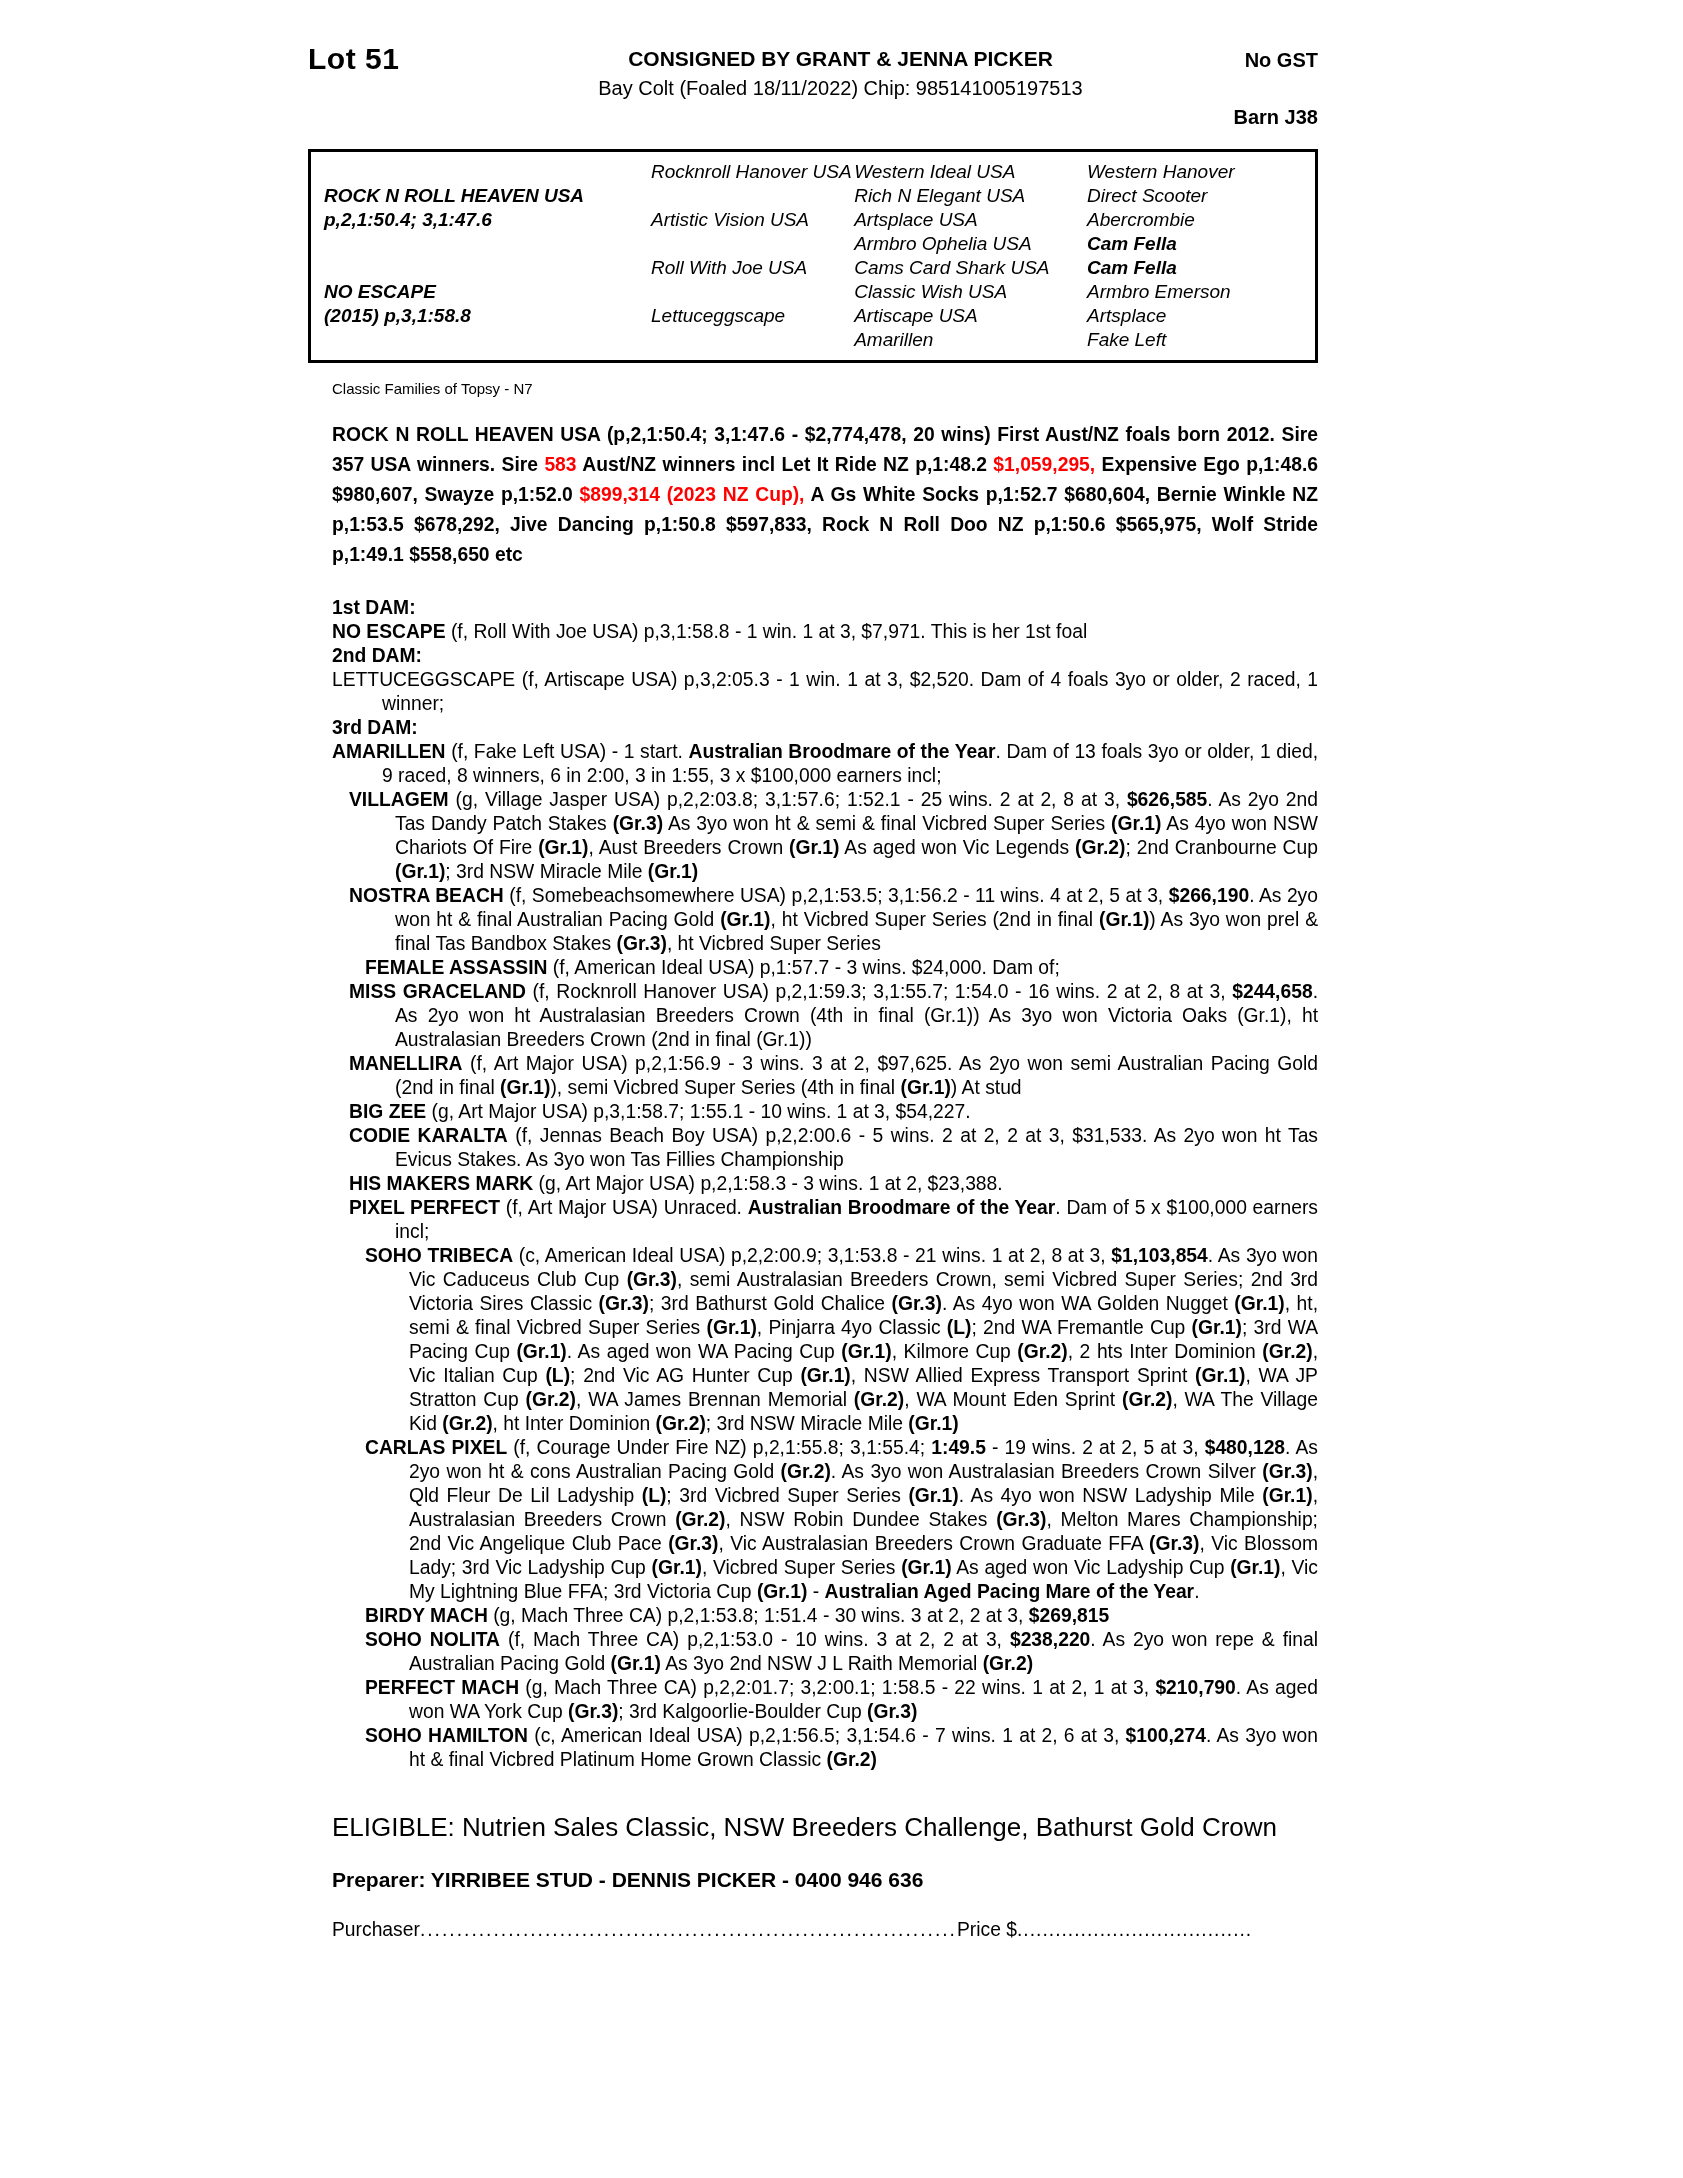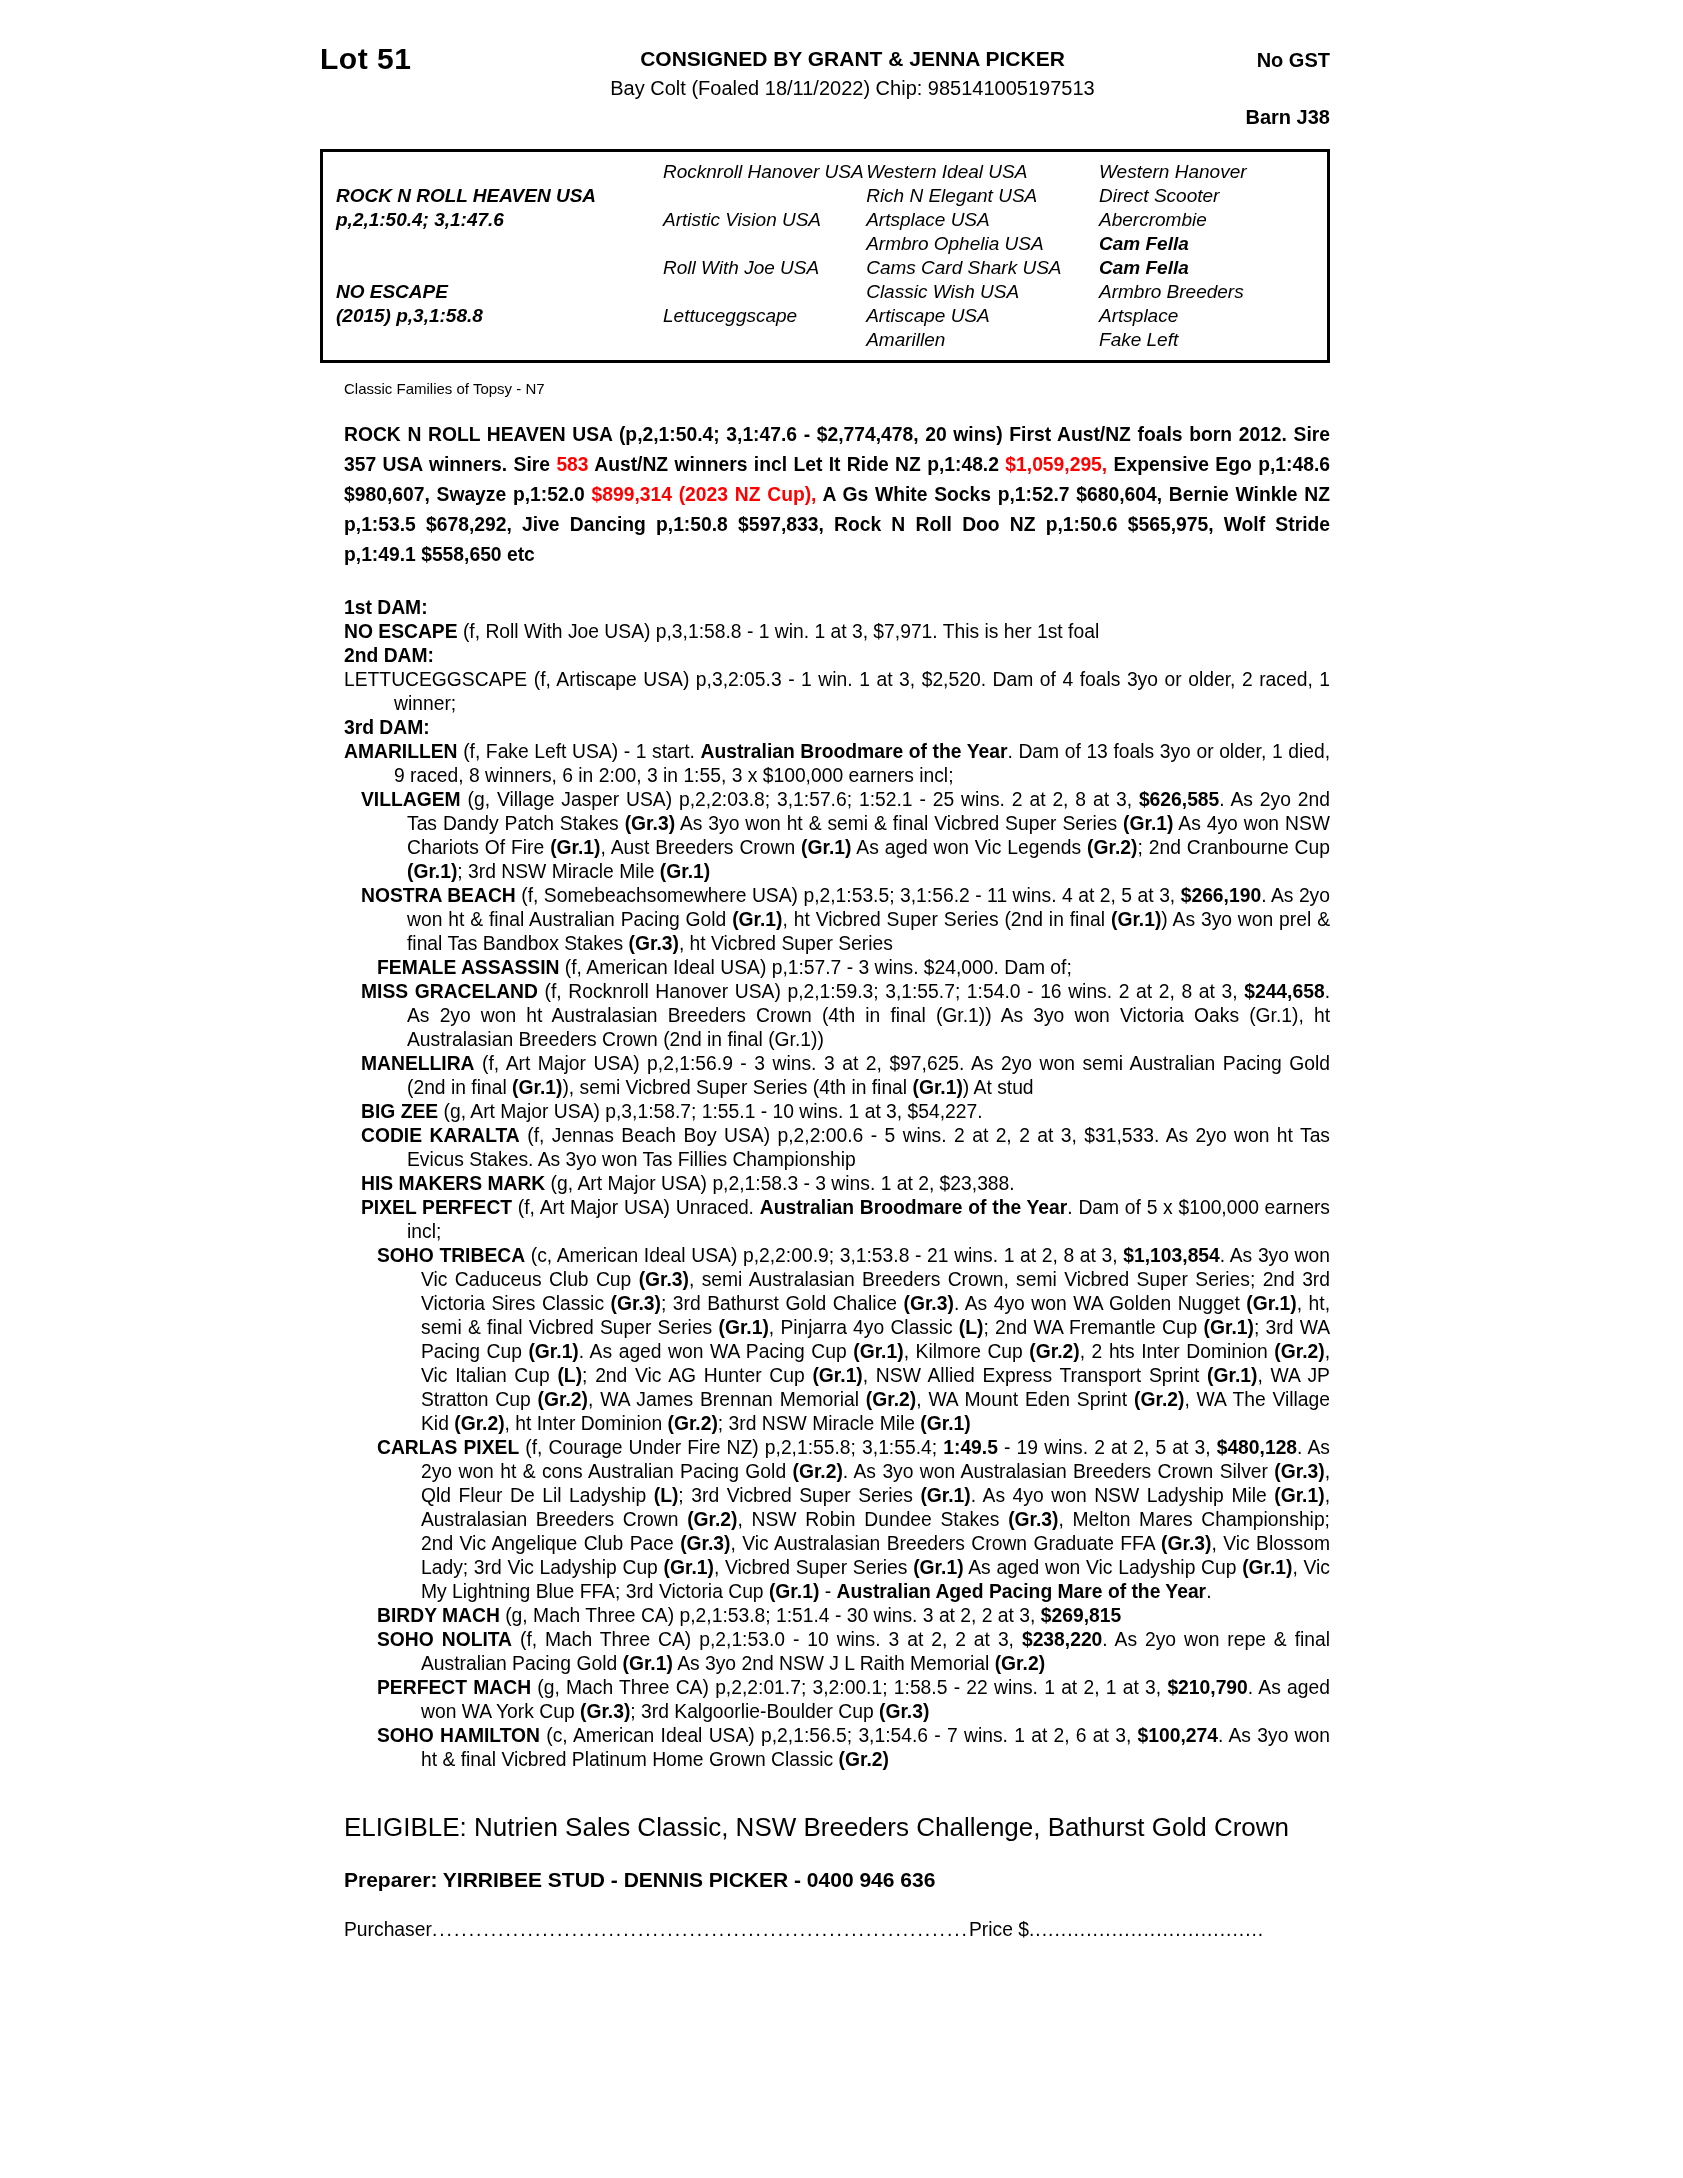--- a/index.html
+++ b/index.html
@@ -1,18 +1,18 @@
 <!DOCTYPE html>
 <html style="--red: #ff0000;"><head>
 <meta charset="utf-8">
 <style>
   html,body{margin:0;padding:0;background:#ffffff;}
   body{width:1683px;height:2178px;position:relative;overflow:hidden;
        font-family:"Liberation Sans",sans-serif;color:#000;}
-  .page{position:absolute;left:320px;top:42px;width:1010px;}
+  .page{position:absolute;left:308px;top:42px;width:1010px;}
 
   
   .hdr{display:grid;grid-template-columns:213px 1fr 158px;}
   .lot{font-size:30px;font-weight:bold;letter-spacing:0.5px;}
   .hdr-center{text-align:center;}
   .consigned{font-size:21px;font-weight:bold;padding-top:5px;}
   .coltline{font-size:20px;margin-top:6px;}
   .hdr-right{text-align:right;}
   .gst{font-size:20px;font-weight:bold;padding-top:7px;}
   .barn{font-size:20px;font-weight:bold;margin-top:34px;}
@@ -80,21 +80,21 @@
         <div class="pcell c2"></div>
         <div class="pcell c3">Armbro Ophelia USA</div>
         <div class="pcell c4 b">Cam Fella</div>
         <div class="pcell c1"></div>
         <div class="pcell c2">Roll With Joe USA</div>
         <div class="pcell c3">Cams Card Shark USA</div>
         <div class="pcell c4 b">Cam Fella</div>
         <div class="pcell c1 b">NO ESCAPE</div>
         <div class="pcell c2"></div>
         <div class="pcell c3">Classic Wish USA</div>
-        <div class="pcell c4">Armbro Breeders</div>
+        <div class="pcell c4">Armbro Emerson</div>
         <div class="pcell c1 b">(2015) p,3,1:58.8</div>
         <div class="pcell c2">Lettuceggscape</div>
         <div class="pcell c3">Artiscape USA</div>
         <div class="pcell c4">Artsplace</div>
         <div class="pcell c1"></div>
         <div class="pcell c2"></div>
         <div class="pcell c3">Amarillen</div>
         <div class="pcell c4">Fake Left</div>
       </div>
   </div>

